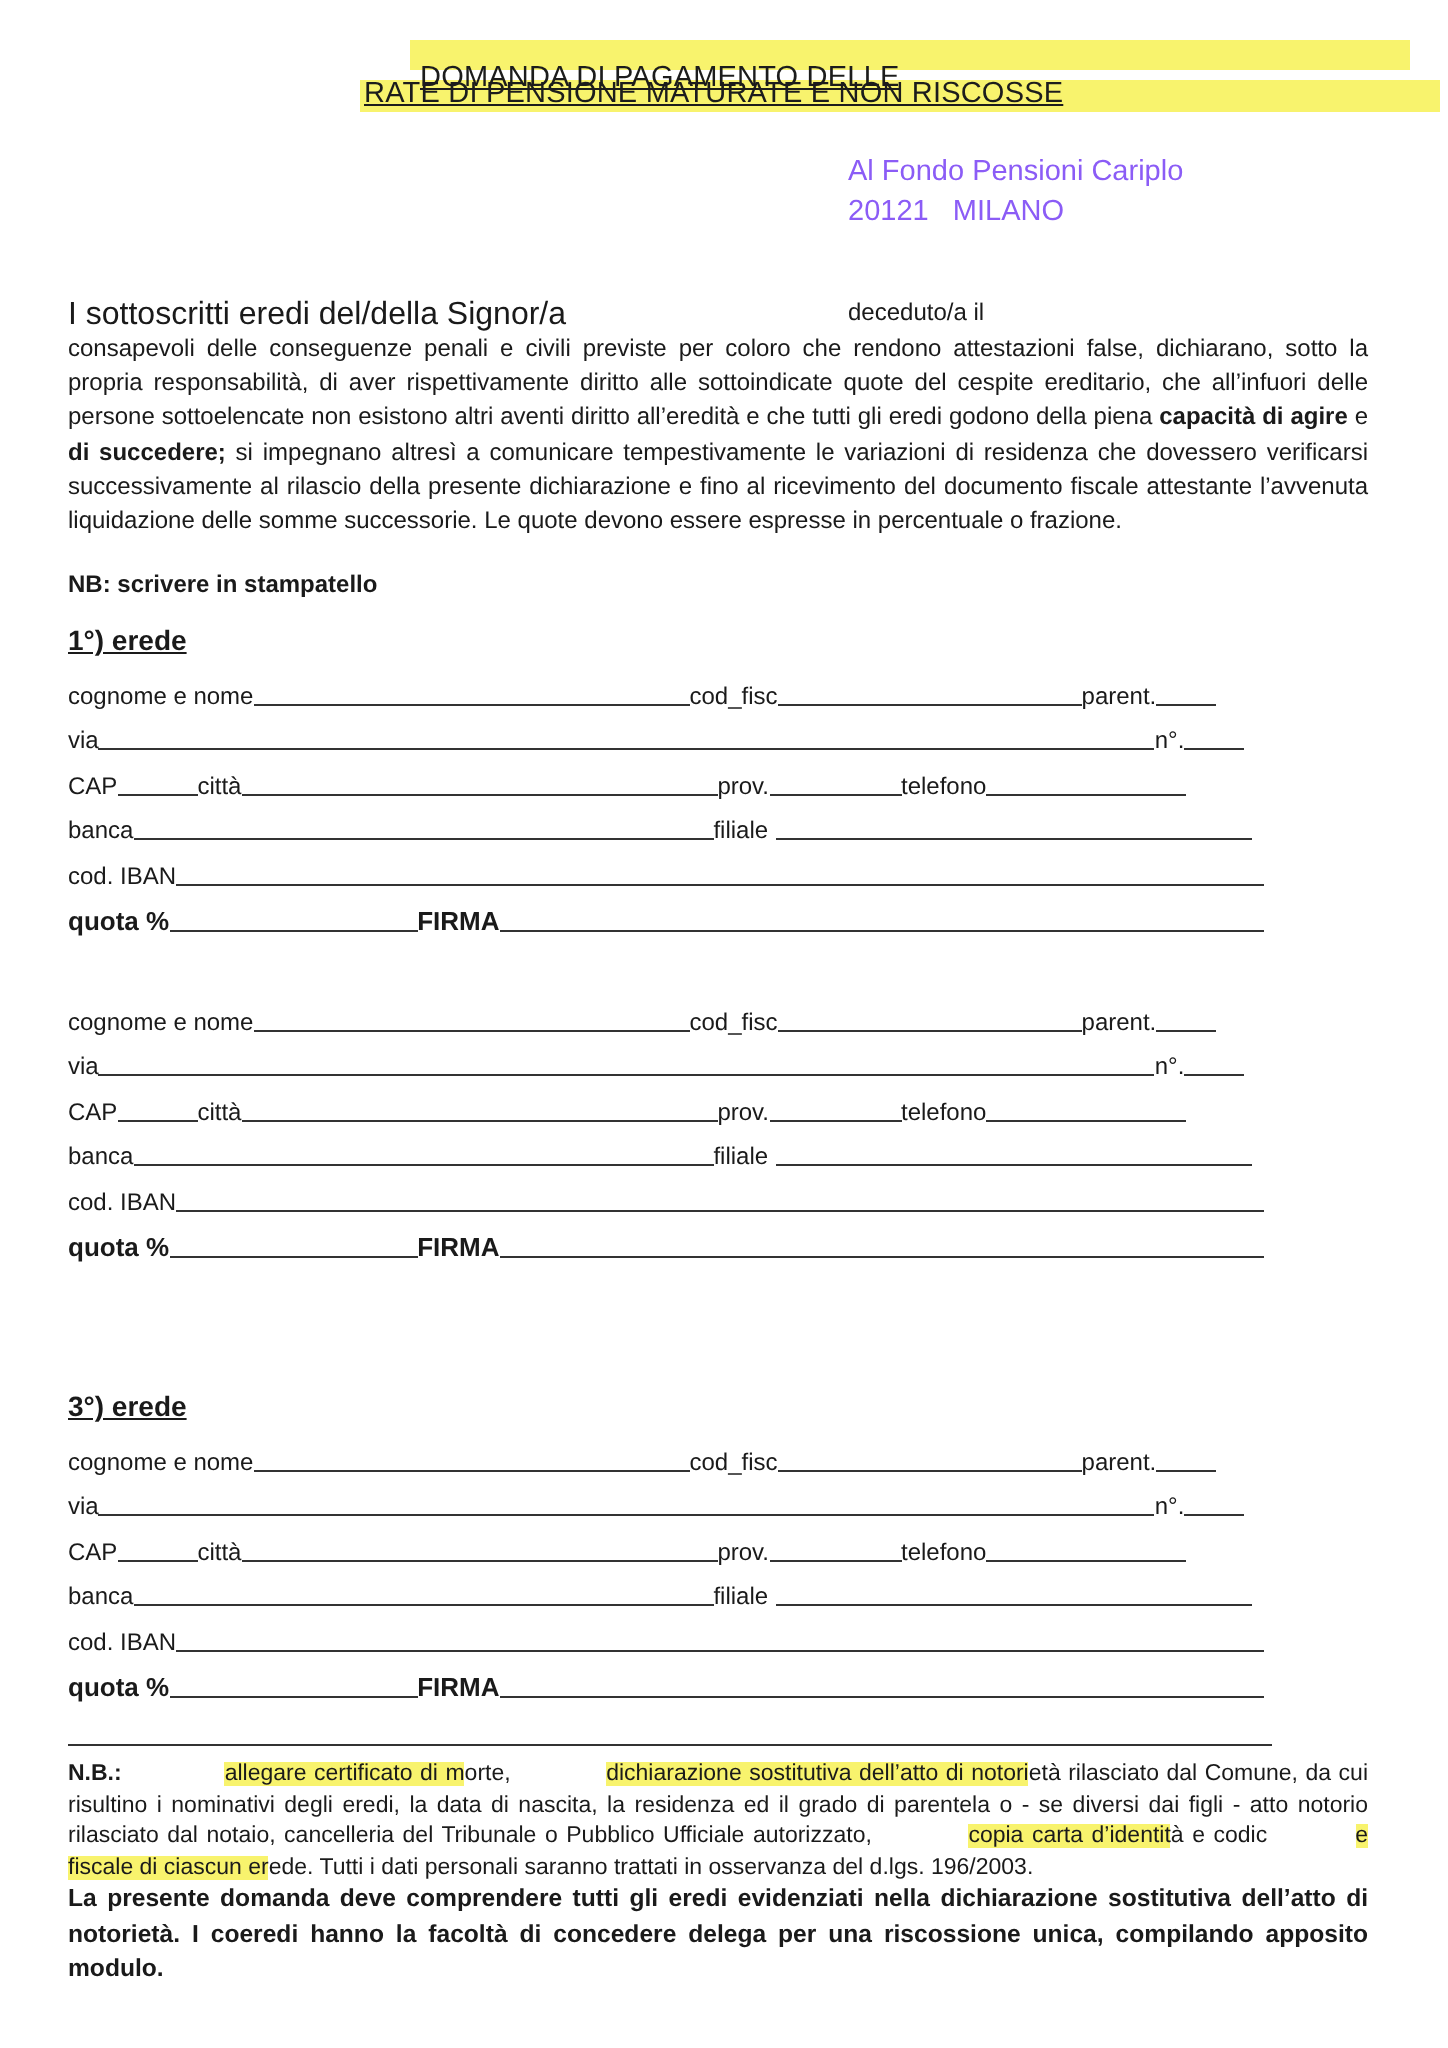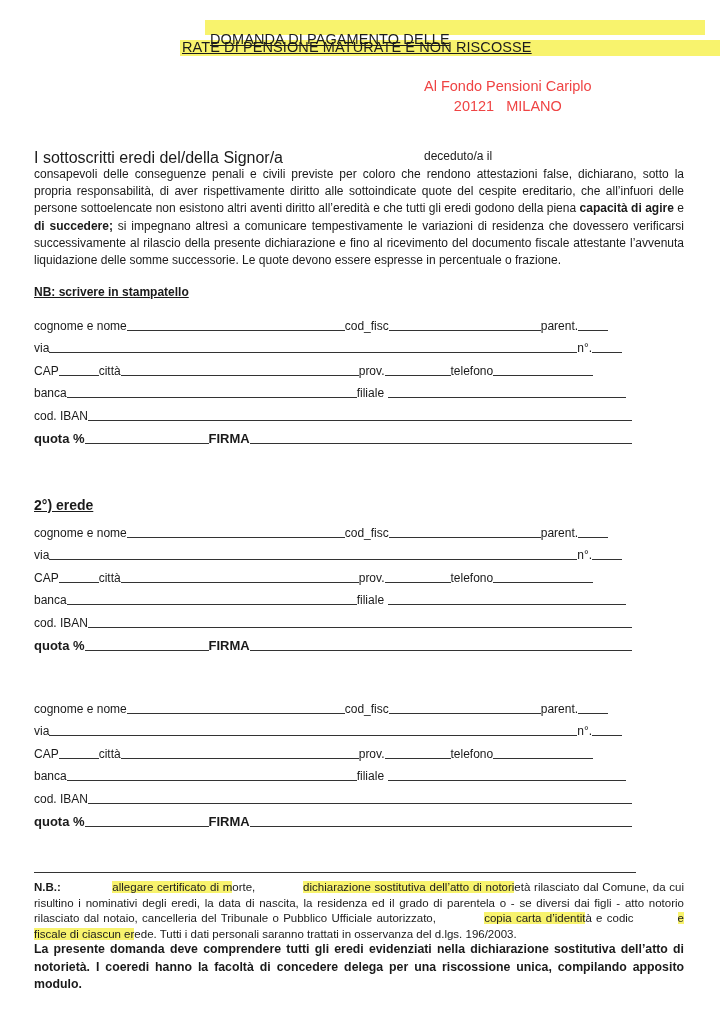--- a/index.html
+++ b/index.html
@@ -1,24 +1,24 @@
 <!DOCTYPE html>
 <html><head>
 <meta charset="utf-8">
 <style>
   html, body { margin:0; padding:0; background:#ffffff; }
   body { width:724px; height:1024px; position:relative; overflow:hidden;
          font-family:"Liberation Sans", sans-serif; color:#1a1a1a; }
   .title-line { position:absolute; font-size:14.5px; letter-spacing:0.1px; text-decoration:underline; color:#1c1c1c; white-space:nowrap; }
   .hl-title { position:absolute; background:#f6ef3c; opacity:0.75; }
-  .address { position:absolute; left:424px; top:76px; font-size:14.5px; line-height:20px; color:#ef4444; }
+  .address { position:absolute; left:424px; top:76px; font-size:14.5px; line-height:20px; color:#8b5cf6; }
   .intro { position:absolute; left:34px; top:149px; width:650px; font-size:12px; line-height:17.2px; text-align:justify; }
   .intro-first { position:absolute; left:34px; top:149px; font-size:16px; white-space:nowrap; }
   .intro-first2 { position:absolute; left:424px; top:149px; font-size:12px; white-space:nowrap; }
-  .nb-stamp { position:absolute; left:34px; top:285px; font-size:12px; font-weight:bold; text-decoration:underline; }
+  .nb-stamp { position:absolute; left:34px; top:285px; font-size:12px; font-weight:bold; }
   .section { position:absolute; left:34px; width:610px; }
   .heir-title { font-size:14px; font-weight:bold; text-decoration:underline; height:22px; }
   .frow { display:flex; align-items:flex-end; height:22.6px; font-size:12px; white-space:nowrap; }
   .frow.bold { font-weight:bold; font-size:13px; }
   .lbl { padding-bottom:2px;text-align:right; }
   .blank { border-bottom:1px solid #333; height:1px; margin-bottom:4px; }
   .sep-line { position:absolute; left:34px; top:872px; width:602px; border-top:1px solid #333; }
   .nb-block { position:absolute; left:34px; top:880px; width:650px; font-size:11.5px; line-height:15.6px; text-align:justify; }
   .nb-block .b { font-weight:bold; }
   .hl { background:rgba(246,239,60,0.75);margin-left:44px; }
@@ -28,33 +28,34 @@
 <body>
 
 <div class="hl-title" style="left:205px;top:20px;width:500px;height:15px;"></div>
 <div class="hl-title" style="left:180px;top:40px;width:540px;height:16px;"></div>
 
 <div class="title-line" style="left:210px;top:31px;">DOMANDA DI PAGAMENTO DELLE</div>
 <div class="title-line" style="left:182px;top:39px;">RATE DI PENSIONE MATURATE E NON RISCOSSE</div>
 
 <div class="address">
   <div>Al Fondo Pensioni Cariplo</div>
-  <div style="white-space:pre;text-align:center;">20121   MILANO</div>
+  <div style="white-space:pre;">20121   MILANO</div>
 </div>
 
 <div class="intro-first">I sottoscritti eredi del/della Signor/a</div>
 <div class="intro-first2">deceduto/a il</div>
 
 <div class="intro" style="top:166px;">
   <span>consapevoli delle conseguenze penali e civili previste per coloro che rendono attestazioni false, dichiarano, sotto la propria responsabilità, di aver rispettivamente diritto alle sottoindicate quote del cespite ereditario, che all’infuori delle persone sottoelencate non esistono altri aventi diritto all’eredità e che tutti gli eredi godono della piena </span><b>capacità di agire</b><span> e </span><b>di succedere;</b><span> si impegnano altresì a comunicare tempestivamente le variazioni di residenza che dovessero verificarsi successivamente al rilascio della presente dichiarazione e fino al ricevimento del documento fiscale attestante l’avvenuta liquidazione delle somme successorie.   Le quote devono essere espresse in percentuale o frazione.</span>
 </div>
 
 <div class="nb-stamp">NB: scrivere in stampatello</div>
 
 <div class="section" style="top:312px;">
+  <div class="heir-title">1°) erede</div>
   <div class="frow">
     <span class="lbl">cognome e nome</span>
     <span class="blank" style="width:218px;"></span>
     <span class="lbl">cod_fisc</span>
     <span class="blank" style="width:152px;"></span>
     <span class="lbl">parent.</span>
     <span class="blank" style="width:30px;"></span>
   </div>
   <div class="frow">
     <span class="lbl">via</span>
@@ -84,21 +85,20 @@
   </div>
   <div class="frow bold">
     <span class="lbl">quota %</span>
     <span class="blank" style="width:124px;"></span>
     <span class="lbl">FIRMA</span>
     <span class="blank" style="width:382px;"></span>
   </div>
 </div>
 
 <div class="section" style="top:497px;">
-  <div class="heir-title">2°) erede</div>
   <div class="frow">
     <span class="lbl">cognome e nome</span>
     <span class="blank" style="width:218px;"></span>
     <span class="lbl">cod_fisc</span>
     <span class="blank" style="width:152px;"></span>
     <span class="lbl">parent.</span>
     <span class="blank" style="width:30px;"></span>
   </div>
   <div class="frow">
     <span class="lbl">via</span>
@@ -128,20 +128,21 @@
   </div>
   <div class="frow bold">
     <span class="lbl">quota %</span>
     <span class="blank" style="width:124px;"></span>
     <span class="lbl">FIRMA</span>
     <span class="blank" style="width:382px;"></span>
   </div>
 </div>
 
 <div class="section" style="top:695px;">
+  <div class="heir-title">3°) erede</div>
   <div class="frow">
     <span class="lbl">cognome e nome</span>
     <span class="blank" style="width:218px;"></span>
     <span class="lbl">cod_fisc</span>
     <span class="blank" style="width:152px;"></span>
     <span class="lbl">parent.</span>
     <span class="blank" style="width:30px;"></span>
   </div>
   <div class="frow">
     <span class="lbl">via</span>

